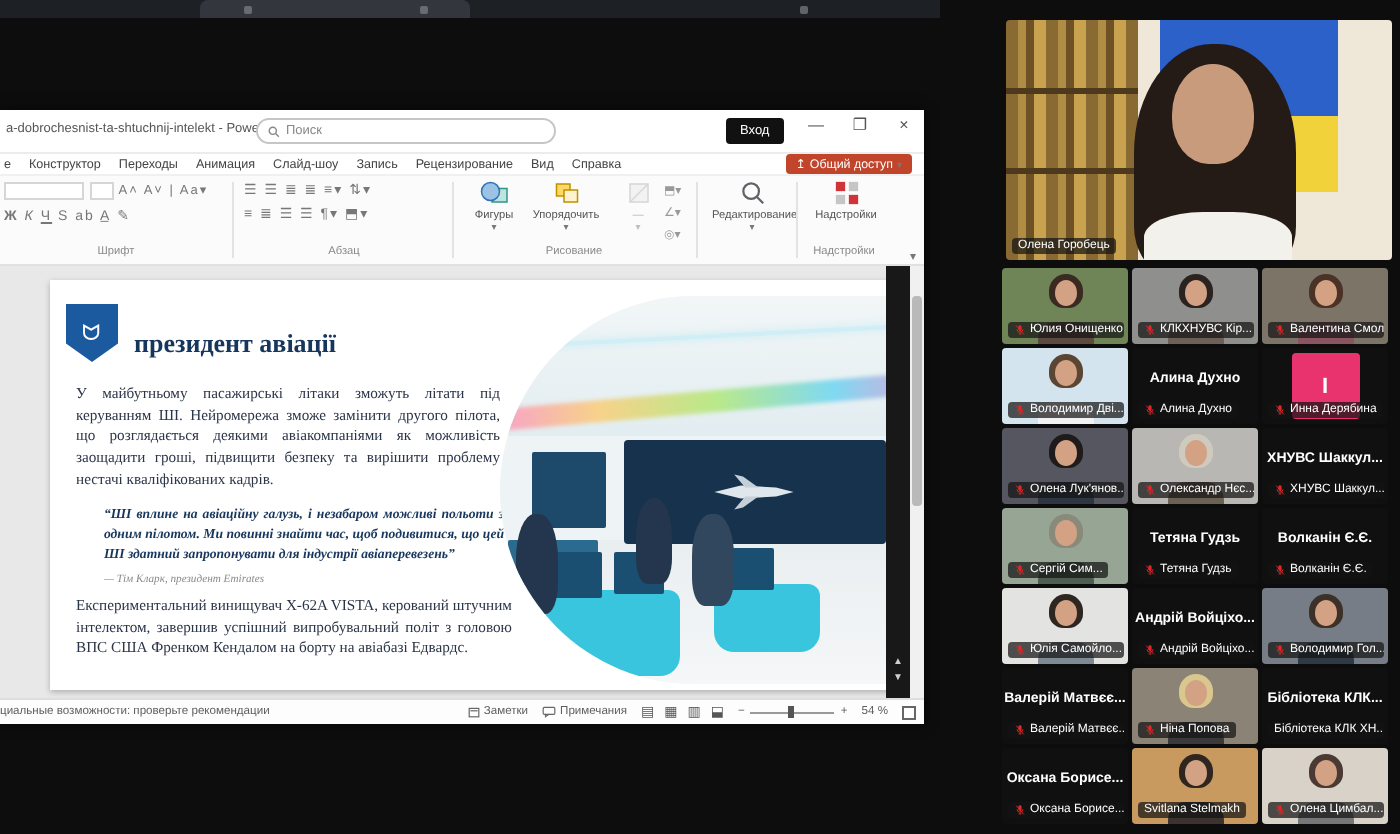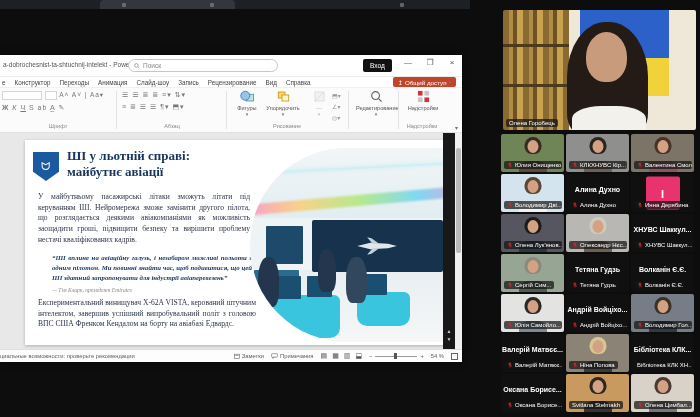--- a/index.html
+++ b/index.html
@@ -218,22 +218,22 @@
       </div>
       <div class="collapse">▾</div>
     </div>
 
     <div class="slide-area">
       <div class="slide">
         <div class="slide-logo">
             <span>ᗢ</span>
           </div>
         <div class="slide-title">
-          <span>ШІ у льотній справі:</span><br>
-          <span>майбутнє авіації</span>
+          <br>
+          <span>президент авіації</span>
         </div>
         <div class="slide-body">У майбутньому пасажирські літаки зможуть літати під керуванням ШІ. Нейромережа зможе замінити другого пілота, що розглядається деякими авіакомпаніями як можливість заощадити гроші, підвищити безпеку та вирішити проблему нестачі кваліфікованих кадрів.</div>
         <div class="slide-quote">“ШІ вплине на авіаційну галузь, і незабаром можливі польоти з одним пілотом. Ми повинні знайти час, щоб подивитися, що цей ШІ здатний запропонувати для індустрії авіаперевезень”</div>
         <div class="slide-quote-attr">— Тім Кларк, президент Emirates</div>
         <div class="slide-body2">Експериментальний винищувач X-62A VISTA, керований штучним інтелектом, завершив успішний випробувальний політ з головою ВПС США Френком Кендалом на борту на авіабазі Едвардс.</div>
 
         <div class="slide-img">
           <div class="si-ceiling"></div>
           <div class="si-glow"></div>
           <div class="si-rainbow"></div>

